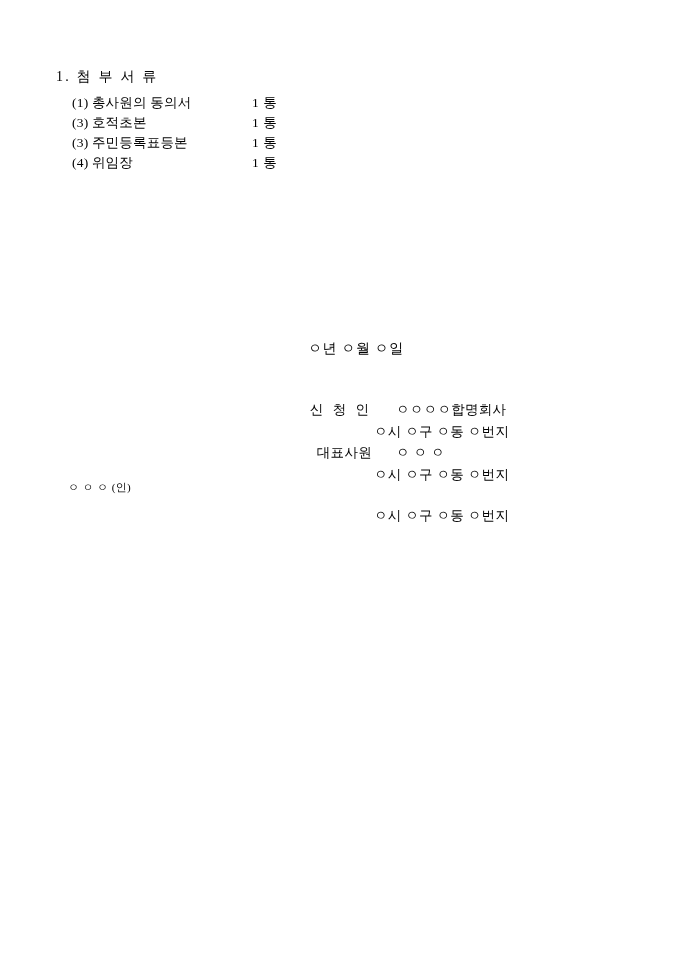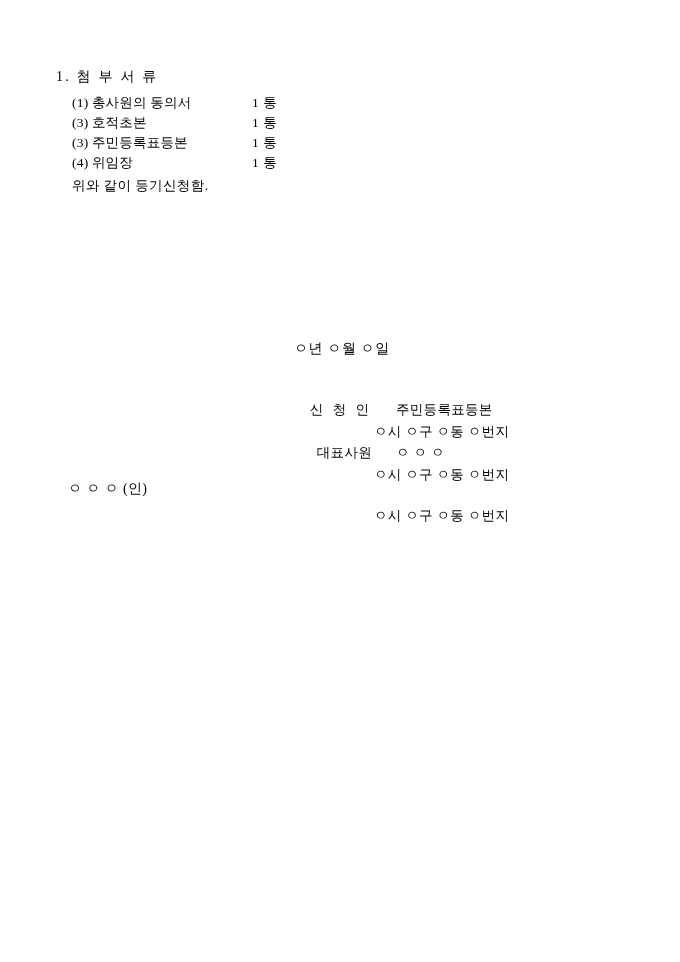--- a/index.html
+++ b/index.html
@@ -60,21 +60,21 @@
     line-height: 20px;
     padding-left: 16px;
     margin-top: 3px;
     letter-spacing: 0.4px;
     white-space: nowrap;
   }
 
   
   .date-line {
     position: absolute;
-    left: 294px;
+    left: 308px;
     top: 340px;
     font-size: 14px;
     letter-spacing: 0.6px;
     white-space: nowrap;
   }
 
   
   .applicant-block {
     position: absolute;
     left: 300px;
@@ -110,21 +110,21 @@
   }
   .ap-spacer {
     height: 20px;
   }
 
   
   .seal-line {
     position: absolute;
     left: 68px;
     top: 480px;
-    font-size: 14px;
+    font-size: 11px;
     letter-spacing: 0.4px;
     white-space: nowrap;
   }
 
   
   .court-line {
     position: absolute;
     left: 56px;
     top: 721px;
     font-size: 13.5px;
@@ -154,29 +154,28 @@
       </li>
       <li class="attach-item">
         <span class="attach-label">(3) 주민등록표등본</span>
         <span class="attach-count">1 통</span>
       </li>
       <li class="attach-item">
         <span class="attach-label">(4) 위임장</span>
         <span class="attach-count">1 통</span>
       </li>
     </ul>
-    <div class="attach-closing">위와 같이 등기신청함.</div>
   </div>
 
   <div class="date-line">ㅇ년 ㅇ월 ㅇ일</div>
 
   <div class="applicant-block">
     <div class="ap-row">
       <span class="ap-tag">신 청 인</span>
-      <span class="ap-val">주민등록표등본</span>
+      <span class="ap-val">ㅇㅇㅇㅇ합명회사</span>
     </div>
     <div class="ap-row addr">
       <span class="ap-val">ㅇ시 ㅇ구 ㅇ동 ㅇ번지</span>
     </div>
     <div class="ap-row rep-names">
       <span class="ap-tag plain">대표사원</span>
       <span class="ap-val">ㅇ     ㅇ     ㅇ</span>
     </div>
     <div class="ap-row addr">
       <span class="ap-val">ㅇ시 ㅇ구 ㅇ동 ㅇ번지</span>

